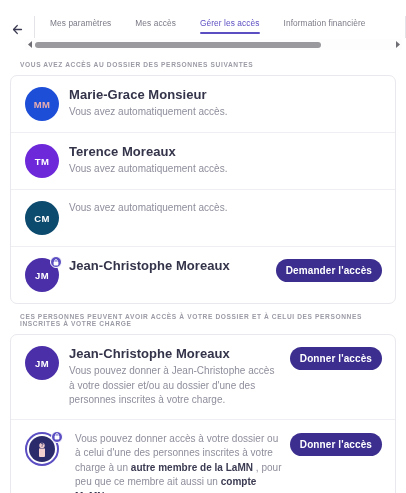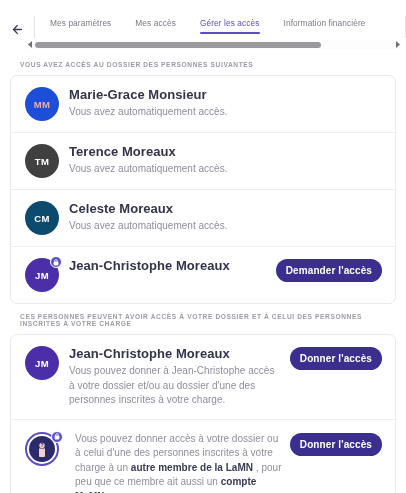--- a/index.html
+++ b/index.html
@@ -227,34 +227,33 @@
           <div class="avatar" style="background:#1d4ed8;color:#e8aeae;">MM</div>
         </div>
         <div class="row-text">
           <div class="row-name">Marie-Grace Monsieur</div>
           <div class="row-desc">Vous avez automatiquement accès.</div>
         </div>
       </div>
 
       <div class="row">
         <div class="avatar-wrap">
-          <div class="avatar" style="background:#404040;color:#ffffff;">TM</div>
+          <div class="avatar" style="background:#6d28d9;color:#ffffff;">TM</div>
         </div>
         <div class="row-text">
           <div class="row-name">Terence Moreaux</div>
           <div class="row-desc">Vous avez automatiquement accès.</div>
         </div>
       </div>
 
       <div class="row">
         <div class="avatar-wrap">
           <div class="avatar" style="background:#0c4a6e;color:#ffffff;">CM</div>
         </div>
         <div class="row-text">
-          <div class="row-name">Celeste Moreaux</div>
           <div class="row-desc">Vous avez automatiquement accès.</div>
         </div>
       </div>
 
       <div class="row">
         <div class="avatar-wrap">
           <div class="avatar" style="background:#4b2fa8;color:#ffffff;">JM</div>
           <div class="badge">
             <svg width="6" height="7" viewBox="0 0 6 7" aria-hidden="true">
               <rect x="0.6" y="2.6" width="4.8" height="3.8" rx="0.8" fill="#ffffff"></rect>

